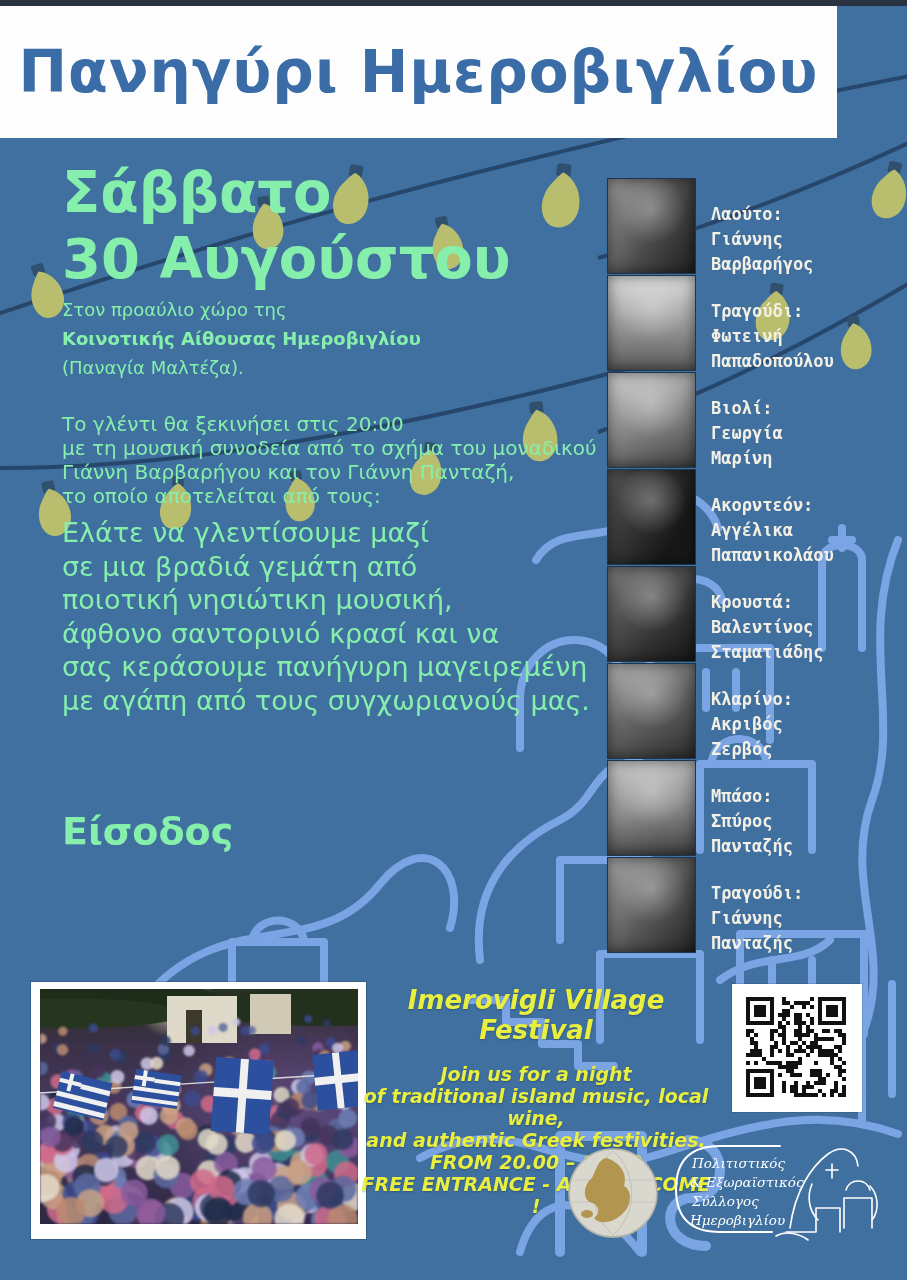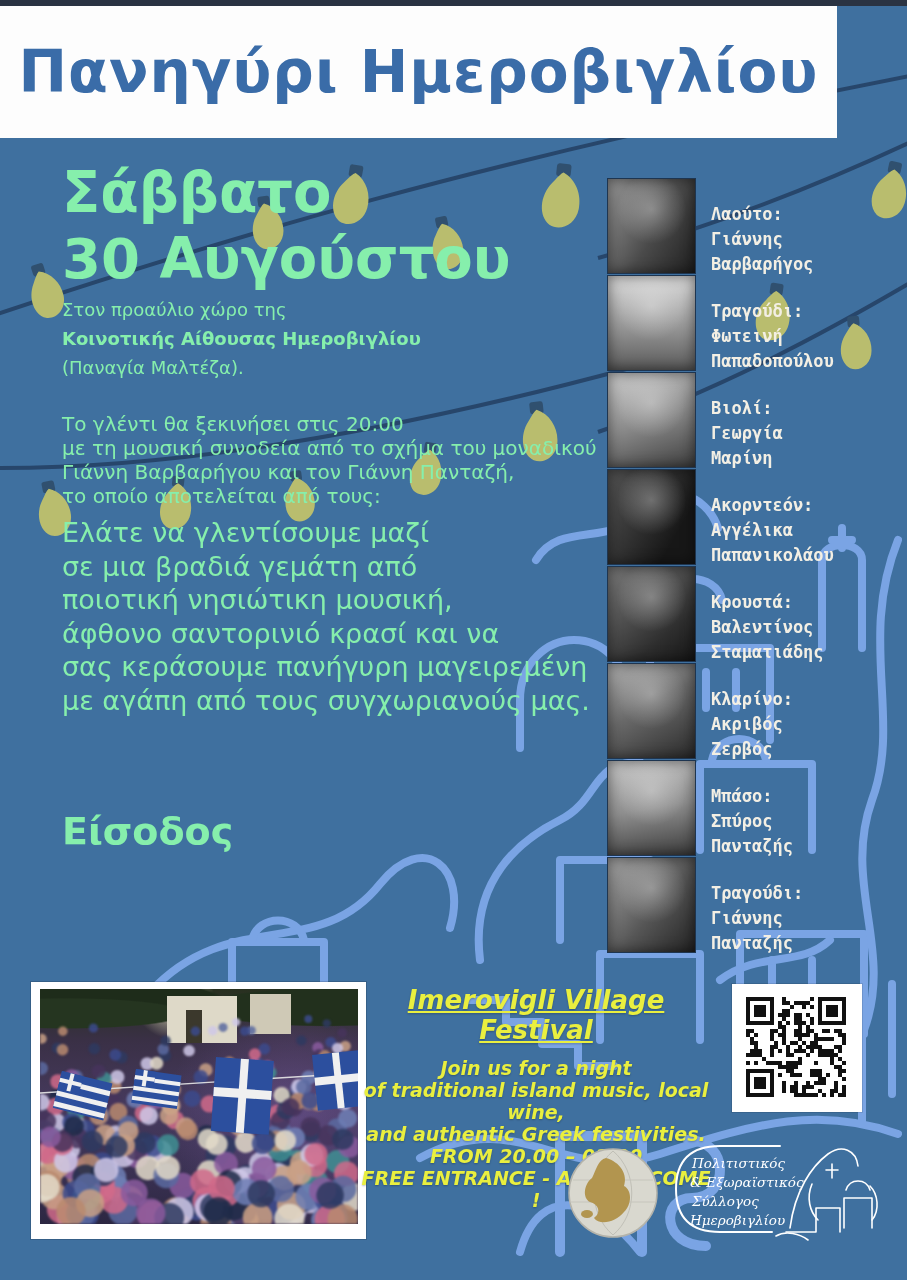--- a/index.html
+++ b/index.html
@@ -75,21 +75,21 @@
       radial-gradient(ellipse at 24% 20%, #1e2c1a 0 30%, transparent 32%),
       radial-gradient(ellipse at 90% 30%, #22301d 0 30%, transparent 32%);
   }
   .crowd-photo svg{position:absolute;left:0;top:0;}
   
   .english{
     position:absolute;left:358px;top:985px;width:356px;text-align:center;
     color:#e9ef3f;font-weight:700;font-style:italic;z-index:5;
     text-shadow:0 1px 2px rgba(0,0,0,.25);
   }
-  .english .e-title{font-size:26px;line-height:30px;margin-bottom:12px;text-decoration:underline;}
+  .english .e-title{font-size:26px;line-height:30px;margin-bottom:18px;}
   .english .e-line{font-size:19px;line-height:22px;}
   
   .qr-box{position:absolute;left:732px;top:984px;width:130px;height:128px;background:#ffffff;z-index:5;
     box-shadow:0 0 0 1px rgba(0,0,0,.1);}
   .qr-box svg{position:absolute;left:14px;top:13px;}
   
   .logos{position:absolute;left:540px;top:1128px;width:367px;height:145px;z-index:5;}
   .logos svg{position:absolute;left:0;top:0;}
   .club-text{font-family:"DejaVu Serif",serif;font-style:italic;font-size:13.5px;fill:#ffffff;}
 </style>

